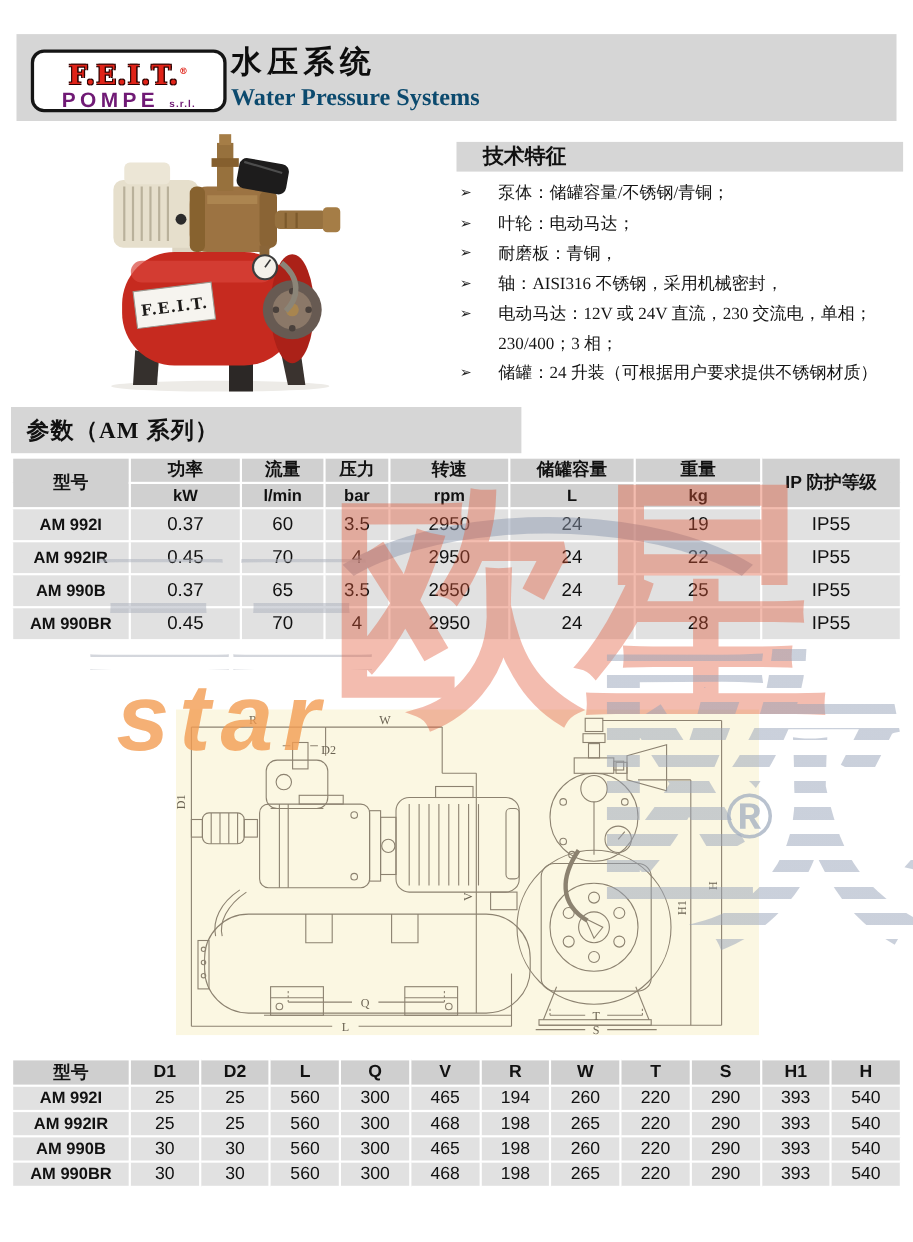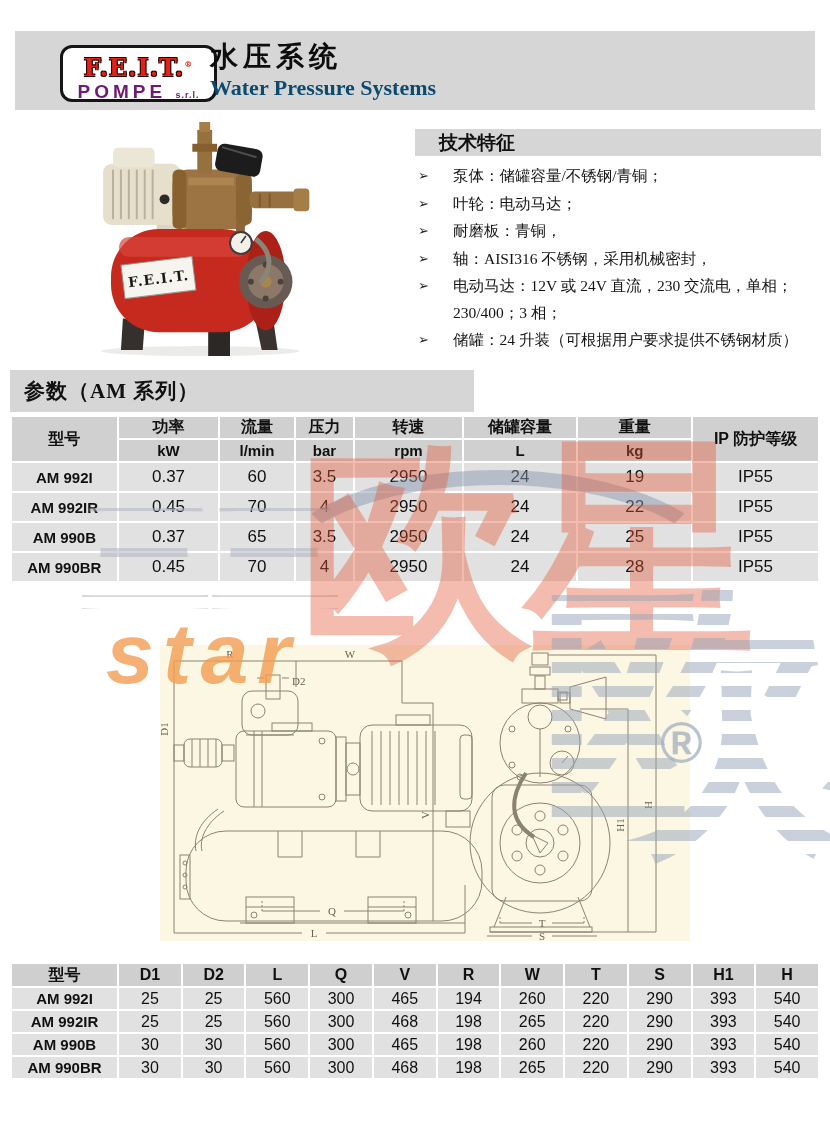--- a/index.html
+++ b/index.html
@@ -1,22 +1,22 @@
 <!DOCTYPE html>
 <html><head>
 <meta charset="utf-8">
 <style>
   html,body{margin:0;padding:0;background:#fff;}
   .page{position:relative;width:830px;height:1129px;background:#fff;overflow:hidden;
         font-family:"Liberation Sans","DejaVu Sans",sans-serif;color:#111;}
 
   
   .header-band{position:absolute;left:15px;top:31px;width:800px;height:79px;background:#d6d6d6;}
-  .logo-box{position:absolute;left:28px;top:45px;width:157px;height:57px;background:#fff;
-            border:3px solid #151515;border-radius:12px;text-align:center;box-sizing:border-box;margin-left:32px;}
+  .logo-box{position:absolute;left:28px;top:45px;width:178px;height:57px;background:#fff;
+            border:3px solid #151515;border-radius:12px;text-align:center;box-sizing:border-box;}
   .logo-brand{font-family:"DejaVu Serif","Liberation Serif",serif;font-weight:bold;font-size:24px;
               color:#e02318;letter-spacing:1px;line-height:28px;margin-top:2px;
               text-shadow:1px 1px 0 #2a0000,-1px 1px 0 #2a0000,1px -1px 0 #2a0000,-1px -1px 0 #2a0000;}
   .logo-reg{font-size:8px;color:#e02318;vertical-align:super;text-shadow:none;}
   .logo-company{font-weight:bold;font-size:19px;letter-spacing:4px;color:#701a75;line-height:20px;}
   .logo-suffix{font-size:9px;letter-spacing:1px;font-weight:bold;}
   .title-block{position:absolute;left:210px;top:40px;width:430px;
                font-family:"Liberation Serif","DejaVu Serif",serif;}
   .title-zh{font-size:28px;font-weight:bold;letter-spacing:5px;line-height:34px;color:#0d0d0d;}
   .title-en{font-size:22px;font-weight:bold;line-height:28px;color:#0c4a6e;}

